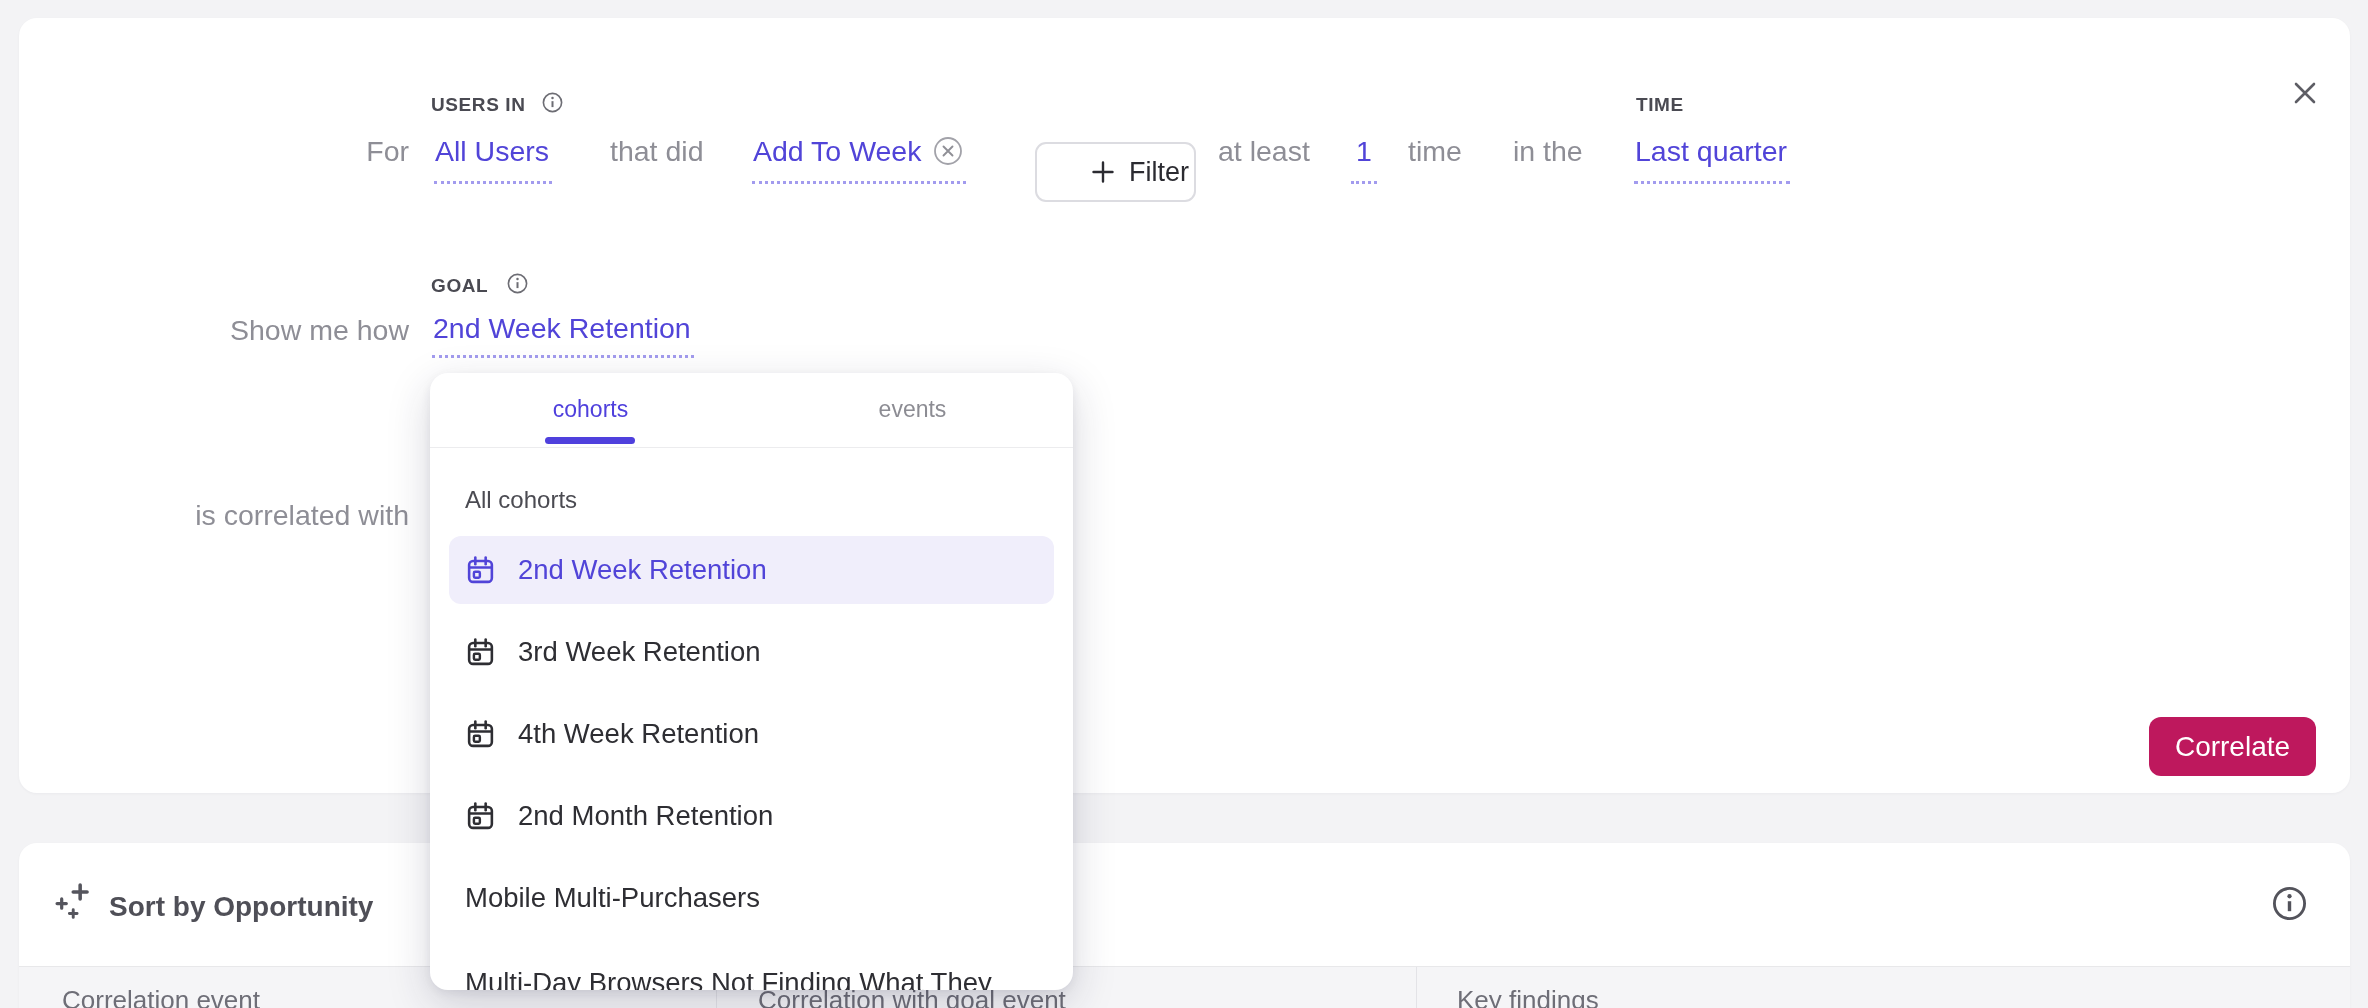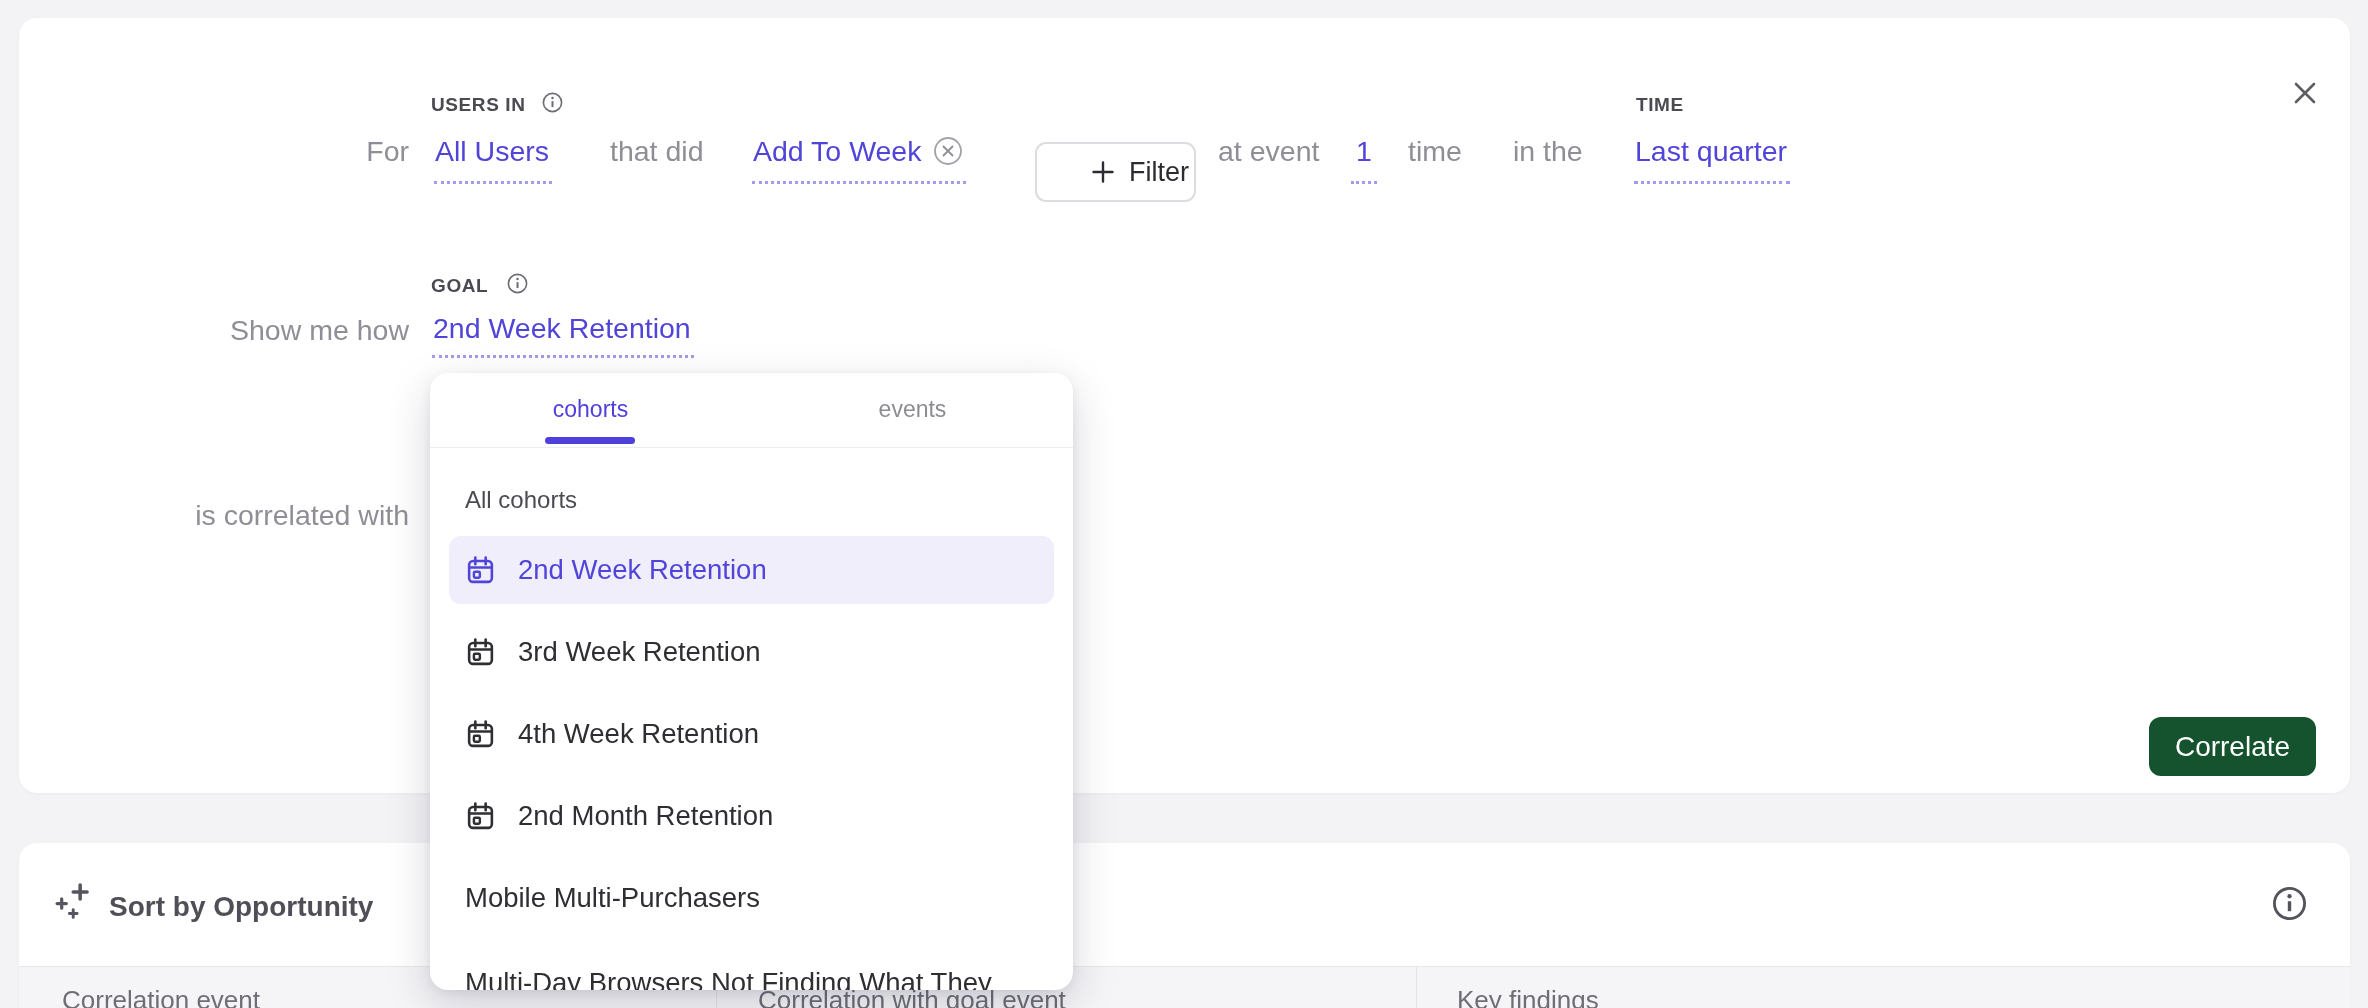--- a/index.html
+++ b/index.html
@@ -47,21 +47,21 @@
     font-size:27px; color:#2b2b31; cursor:pointer; white-space:nowrap;padding-left:48px;
   }
 
   .close-btn {
     position:absolute; left:2262px; top:51px; width:48px; height:48px;
     display:flex; align-items:center; justify-content:center; cursor:pointer;
   }
 
   .correlate-btn {
     position:absolute; left:2130px; top:699px; width:167px; height:59px;
-    background:#14532d; border:none; border-radius:12px;
+    background:#be185d; border:none; border-radius:12px;
     color:#ffffff; font-size:28px; font-weight:500;
     display:flex; align-items:center; justify-content:center; cursor:pointer;
   }
 
   
   .picker {
     position:absolute; left:430px; top:373px; width:643px; height:617px;
     background:#ffffff; border-radius:18px; z-index:20; overflow:hidden;
     box-shadow: 0 14px 44px rgba(35,35,65,0.18), 0 3px 10px rgba(35,35,65,0.08);
   }
@@ -142,21 +142,21 @@
       </svg>
     </div>
 
     <div class="filter-btn">
       <svg width="26" height="26" viewBox="0 0 26 26">
         <path d="M13 3.5 V22.5 M3.5 13 H22.5" stroke="#2b2b31" stroke-width="2.4" stroke-linecap="round"></path>
       </svg>
       <span>Filter</span>
     </div>
 
-    <div class="word" style="left:1199px; top:116px;">at event</div>
+    <div class="word" style="left:1199px; top:116px;">at least</div>
     <div class="chip" style="left:1332px; top:116px; padding:0 5px 13px 5px;">1</div>
     <div class="word" style="left:1389px; top:116px;">time</div>
     <div class="word" style="left:1494px; top:116px;">in the</div>
     <div class="chip" style="left:1615px; top:116px;">Last quarter</div>
 
     <div class="small-label" style="left:412px; top:257px;">GOAL</div>
     <span class="icon-info" style="position:absolute; left:487px; top:254px;">
       <svg width="23" height="23" viewBox="0 0 24 24">
           <circle cx="12" cy="12" r="9.5" fill="none" stroke="#6d6d74" stroke-width="1.7"></circle>
           <line x1="12" y1="10.6" x2="12" y2="16.8" stroke="#6d6d74" stroke-width="2.1"></line>

